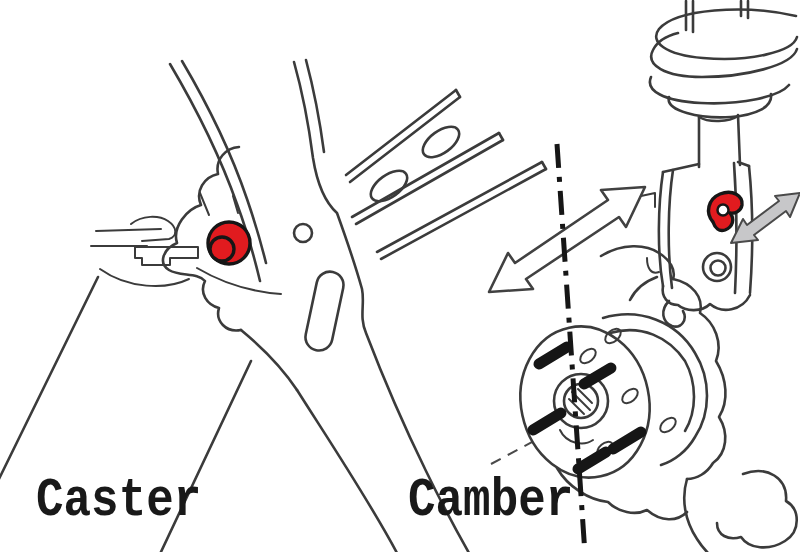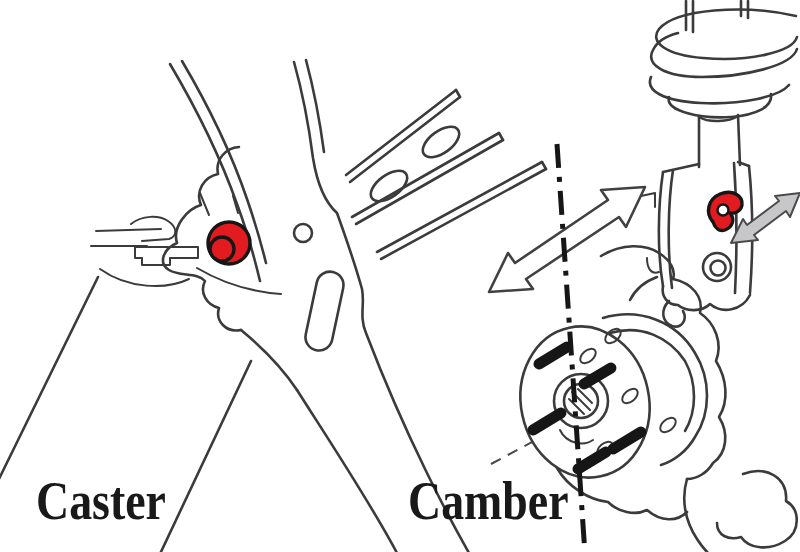--- a/index.html
+++ b/index.html
@@ -1,20 +1,20 @@
 <!DOCTYPE html>
 <html style="--background: #ffffff; --line: #3b3b3b; --dark: #161616; --text: #191919; --highlight-red: #e11b1f; --arrow-gray: #c7c7c9; --arrow-gray-stroke: #4a4a4a;"><head>
 <meta charset="utf-8">
 <style>
   html,body { margin:0; padding:0; background:#fff; }
   .stage {
     position:relative; width:800px; height:552px;
     background: var(--background, #fff);
     overflow:hidden;
-    font-family:Liberation Serif, serif;
+    font-family:Liberation Mono, monospace;
   }
   svg { position:absolute; left:0; top:0; }
   .ln  { fill:none; stroke:var(--line,#3b3b3b); stroke-width:2.6; stroke-linecap:round; stroke-linejoin:round; }
   .lnt { fill:none; stroke:var(--line,#3b3b3b); stroke-width:2;   stroke-linecap:round; stroke-linejoin:round; }
   .whitefill { fill:#fff; stroke:var(--line,#3b3b3b); stroke-width:2.6; }
   .red  { fill:var(--highlight-red,#e11b1f); stroke:var(--dark,#161616); stroke-width:3.4; stroke-linejoin:round; }
   .stud { fill:none; stroke:var(--dark,#161616); stroke-width:11; stroke-linecap:round; }
   .axis { fill:none; stroke:var(--dark,#161616); stroke-width:5; stroke-dasharray:24 9 5 9; stroke-linecap:butt; }
   .pointer { fill:none; stroke:#4a4a4a; stroke-width:2; stroke-dasharray:11 8; }
   .whitearrow { fill:#fff; stroke:#414141; stroke-width:2.6; stroke-linejoin:round; }

